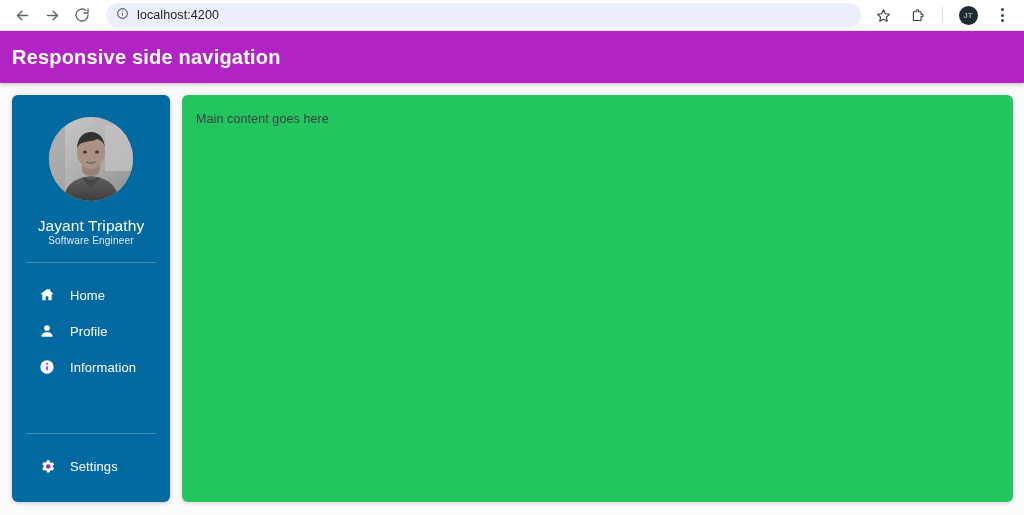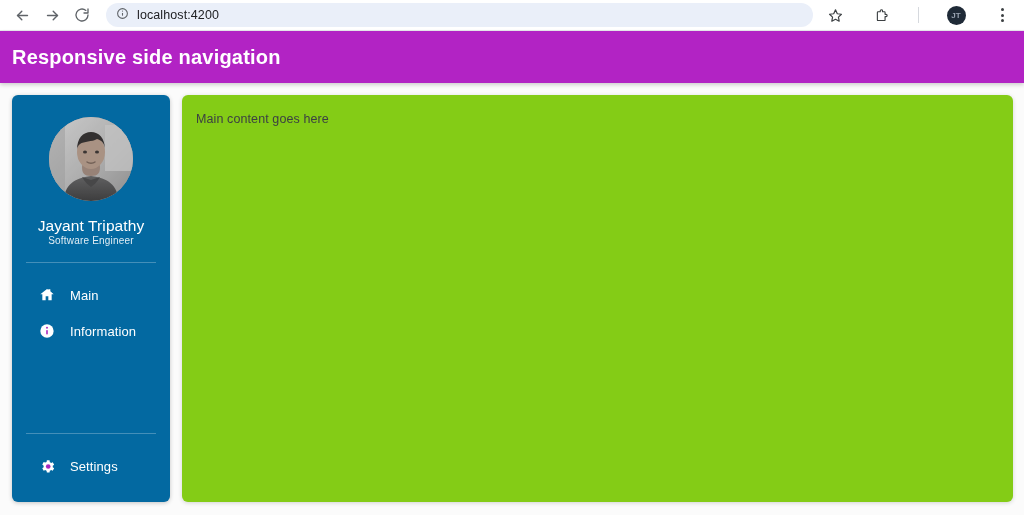--- a/index.html
+++ b/index.html
@@ -26,21 +26,21 @@
   .omnibox {
     flex: 1 1 auto; height: 24px; margin: 0 6px 0 8px;
     background: #eaeff9; border-radius: 13px;
     display: flex; align-items: center; padding: 12px 10px; gap: 8px;
     min-width: 0;
   }
   .omnibox-url {
     font-size: 12.5px; color: #202124; white-space: nowrap;
     overflow: hidden; text-overflow: ellipsis; letter-spacing: .1px;
   }
-  .toolbar-right { display: flex; align-items: center; gap: 18px; flex: 0 0 auto; }
+  .toolbar-right { display: flex; align-items: center; gap: 6px; flex: 0 0 auto; }
   .tb-icon {
     width: 28px; height: 28px; display: flex;
     align-items: center; justify-content: center; color: #4b5563;
   }
   .tb-sep { width: 1px; height: 16px; background: #d6d9de; margin: 0 5px; }
   .avatar-chip {
     width: 19px; height: 19px; border-radius: 50%;
     background: #1f2a37;
     display: flex; align-items: center; justify-content: center;
     color: #9aa4b2; font-size: 8px; font-weight: bold;
@@ -106,21 +106,21 @@
   .nav-label { font-size: 13px; color: #ffffff; letter-spacing: .1px; }
   .nav-spacer { flex: 1 1 auto; }
   .divider-bottom {
     height: 1px; background: rgba(255,255,255,.26); margin: 0 14px;
   }
   .nav-bottom { padding: 14px 0 18px 0; }
 
   
   .content {
     flex: 1 1 auto;
-    background: #84cc16; border-radius: 6px;
+    background: #22c55e; border-radius: 6px;
     box-shadow: 0 1px 4px rgba(0,0,0,.16);
     padding: 17px 0 0 14px;
   }
   .content-text { font-size: 12.5px; color: #3c4043; letter-spacing: .1px; }
 </style>
 </head>
 <body>
 
 <div class="browser-toolbar">
   <div class="nav-btn">
@@ -221,23 +221,32 @@
     <div class="divider"></div>
 
     <div class="nav">
 
       <div class="nav-item">
         <span class="nav-icon">
           <svg width="16" height="16" viewBox="0 0 24 24" fill="currentColor">
             <path d="M12 3L2 11h3v9h5v-6h4v6h5v-9h3L17 6.4V3.4h-3V4z"></path>
           </svg>
         </span>
-        <span class="nav-label">Main</span>
-      </div>
-
+        <span class="nav-label">Home</span>
+      </div>
+
+      <div class="nav-item">
+        <span class="nav-icon">
+          <svg width="16" height="16" viewBox="0 0 24 24" fill="currentColor">
+            <circle cx="12" cy="7.5" r="4.3"></circle>
+            <path d="M3.6 20.5c0-4.6 3.8-6.6 8.4-6.6s8.4 2 8.4 6.6z"></path>
+          </svg>
+        </span>
+        <span class="nav-label">Profile</span>
+      </div>
 
       <div class="nav-item">
         <span class="nav-icon">
           <svg width="16" height="16" viewBox="0 0 24 24">
             <circle cx="12" cy="12" r="10" fill="currentColor"></circle>
             <rect x="10.8" y="10.4" width="2.4" height="7" rx="1.1" fill="#a927be"></rect>
             <circle cx="12" cy="7.2" r="1.45" fill="#a927be"></circle>
           </svg>
         </span>
         <span class="nav-label">Information</span>

